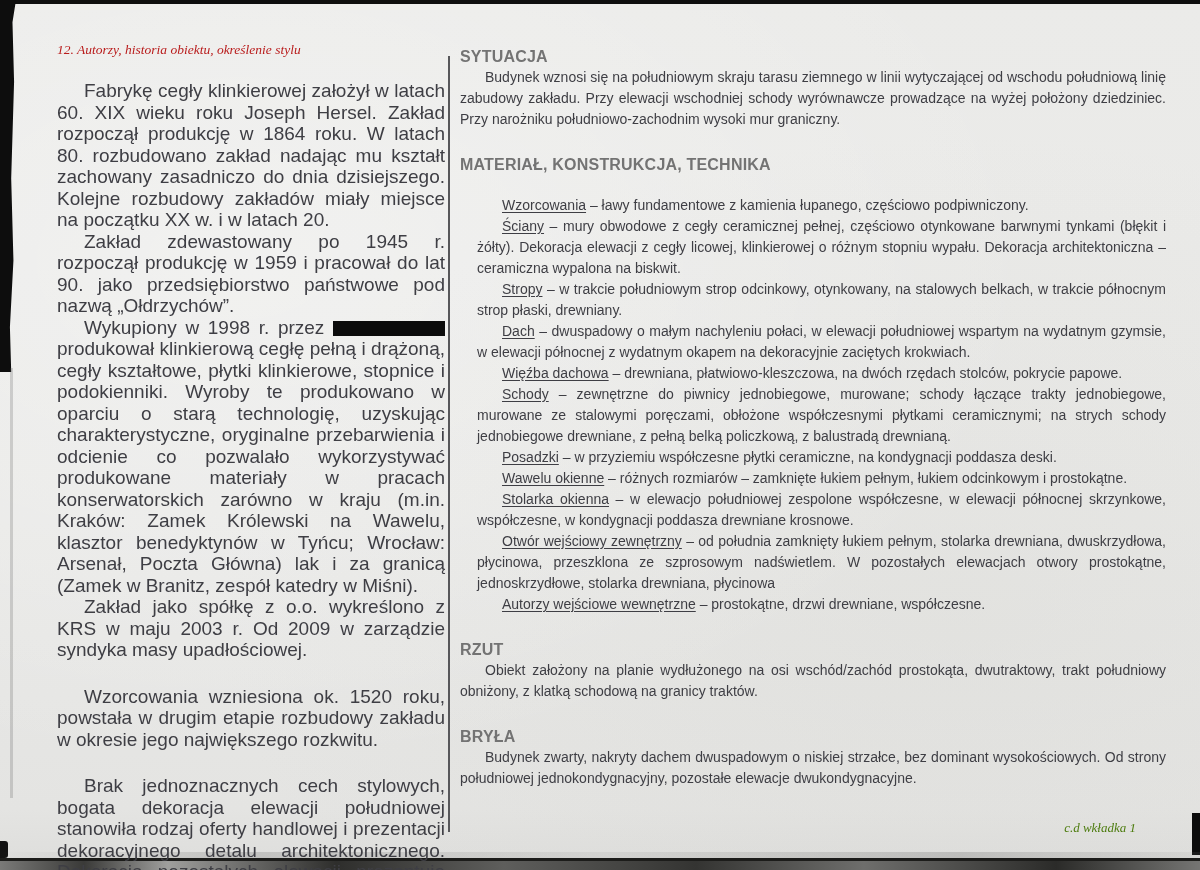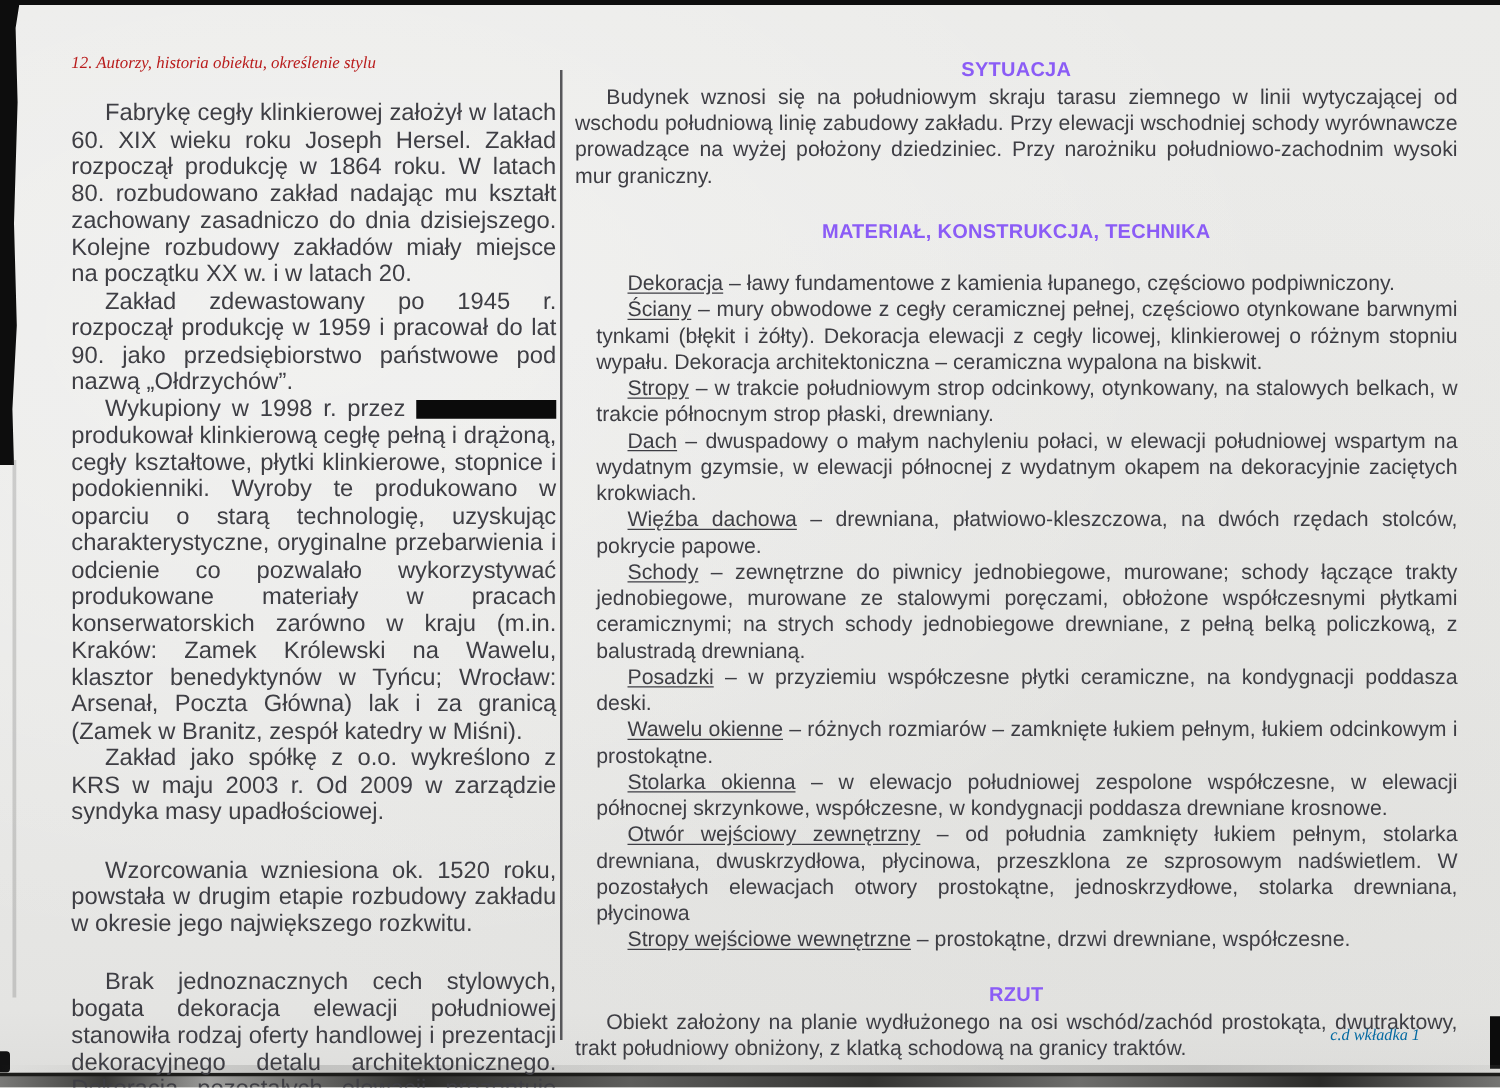--- a/index.html
+++ b/index.html
@@ -52,38 +52,38 @@
   .lcol .body p.gap{margin-top:25px;}
 
   .redacted{
     display:inline-block;width:112px;height:15px;background:#0b0b0b;
     vertical-align:-2px;
   }
 
   .rcol .section{margin:0;}
   .rcol h2{
     margin:24px 0 0 0;font-size:16px;line-height:21px;font-weight:bold;
-    color:#8b5cf6;letter-spacing:.2px;text-align:center;
+    color:#737373;letter-spacing:.2px;
   }
   .rcol .section.first h2{margin-top:0;}
   .rcol .sec-body p{
-    margin:0;font-size:17px;line-height:21px;text-align:justify;
+    margin:0;font-size:14px;line-height:21px;text-align:justify;
     text-indent:25px;
   }
   .rcol .items{margin-top:20px;}
   .rcol .item{
     margin:0;font-size:15.5px;line-height:21px;text-align:justify;
     padding-left:17px;text-indent:-17px;
   }
   .rcol .term{text-decoration:underline;text-underline-offset:2px;}
 
   .footer{
     position:absolute;right:64px;top:820px;
     font-family:"Liberation Serif", serif;font-style:italic;
-    font-size:13px;color:#0369a1;margin-left:42px;
+    font-size:13px;color:#4d7c0f;margin-left:42px;
   }
 </style>
 </head>
 <body>
 
 <div class="paper"></div>
 
 <div class="art-top-line"></div>
 <div class="art-left-strip"></div>
 <div class="art-left-tail"></div>
@@ -111,31 +111,31 @@
       <div class="section first">
         <h2>SYTUACJA</h2>
         <div class="sec-body">
           <p>Budynek wznosi się na południowym skraju tarasu ziemnego w linii wytyczającej od wschodu południową linię zabudowy zakładu. Przy elewacji wschodniej schody wyrównawcze prowadzące na wyżej położony dziedziniec. Przy narożniku południowo-zachodnim wysoki mur graniczny.</p>
         </div>
       </div>
       <div class="section">
         <h2>MATERIAŁ, KONSTRUKCJA, TECHNIKA</h2>
         <div class="sec-body">
           <div class="items">
-            <p class="item"><span class="term">Dekoracja</span> – ławy fundamentowe z kamienia łupanego, częściowo podpiwniczony.</p>
+            <p class="item"><span class="term">Wzorcowania</span> – ławy fundamentowe z kamienia łupanego, częściowo podpiwniczony.</p>
             <p class="item"><span class="term">Ściany</span> – mury obwodowe z cegły ceramicznej pełnej, częściowo otynkowane barwnymi tynkami (błękit i żółty). Dekoracja elewacji z cegły licowej, klinkierowej o różnym stopniu wypału. Dekoracja architektoniczna – ceramiczna wypalona na biskwit.</p>
             <p class="item"><span class="term">Stropy</span> – w trakcie południowym strop odcinkowy, otynkowany,  na stalowych belkach, w trakcie północnym strop płaski, drewniany.</p>
             <p class="item"><span class="term">Dach</span> – dwuspadowy o małym nachyleniu połaci, w elewacji południowej wspartym na wydatnym gzymsie, w elewacji północnej z wydatnym okapem na dekoracyjnie zaciętych krokwiach.</p>
             <p class="item"><span class="term">Więźba dachowa</span> –  drewniana, płatwiowo-kleszczowa, na dwóch rzędach stolców, pokrycie papowe.</p>
             <p class="item"><span class="term">Schody</span> – zewnętrzne do piwnicy jednobiegowe, murowane; schody łączące trakty jednobiegowe, murowane ze stalowymi poręczami, obłożone współczesnymi płytkami ceramicznymi; na strych schody jednobiegowe drewniane, z pełną belką policzkową, z balustradą drewnianą.</p>
             <p class="item"><span class="term">Posadzki</span> – w przyziemiu współczesne płytki ceramiczne, na kondygnacji poddasza deski.</p>
             <p class="item"><span class="term">Wawelu okienne</span> – różnych rozmiarów – zamknięte łukiem pełnym, łukiem odcinkowym i prostokątne.</p>
             <p class="item"><span class="term">Stolarka okienna</span> – w elewacjo południowej zespolone współczesne, w elewacji północnej skrzynkowe, współczesne, w kondygnacji poddasza drewniane krosnowe.</p>
             <p class="item"><span class="term">Otwór wejściowy zewnętrzny</span> – od południa zamknięty łukiem pełnym, stolarka drewniana, dwuskrzydłowa, płycinowa, przeszklona ze szprosowym nadświetlem. W pozostałych elewacjach otwory prostokątne, jednoskrzydłowe, stolarka drewniana, płycinowa</p>
-            <p class="item"><span class="term">Stropy wejściowe wewnętrzne</span> – prostokątne, drzwi drewniane, współczesne.</p>
+            <p class="item"><span class="term">Autorzy wejściowe wewnętrzne</span> – prostokątne, drzwi drewniane, współczesne.</p>
           </div>
         </div>
       </div>
       <div class="section">
         <h2>RZUT</h2>
         <div class="sec-body">
           <p>Obiekt założony na planie wydłużonego na osi wschód/zachód prostokąta, dwutraktowy, trakt południowy obniżony, z klatką schodową na granicy traktów.</p>
         </div>
       </div>
       <div class="section">

